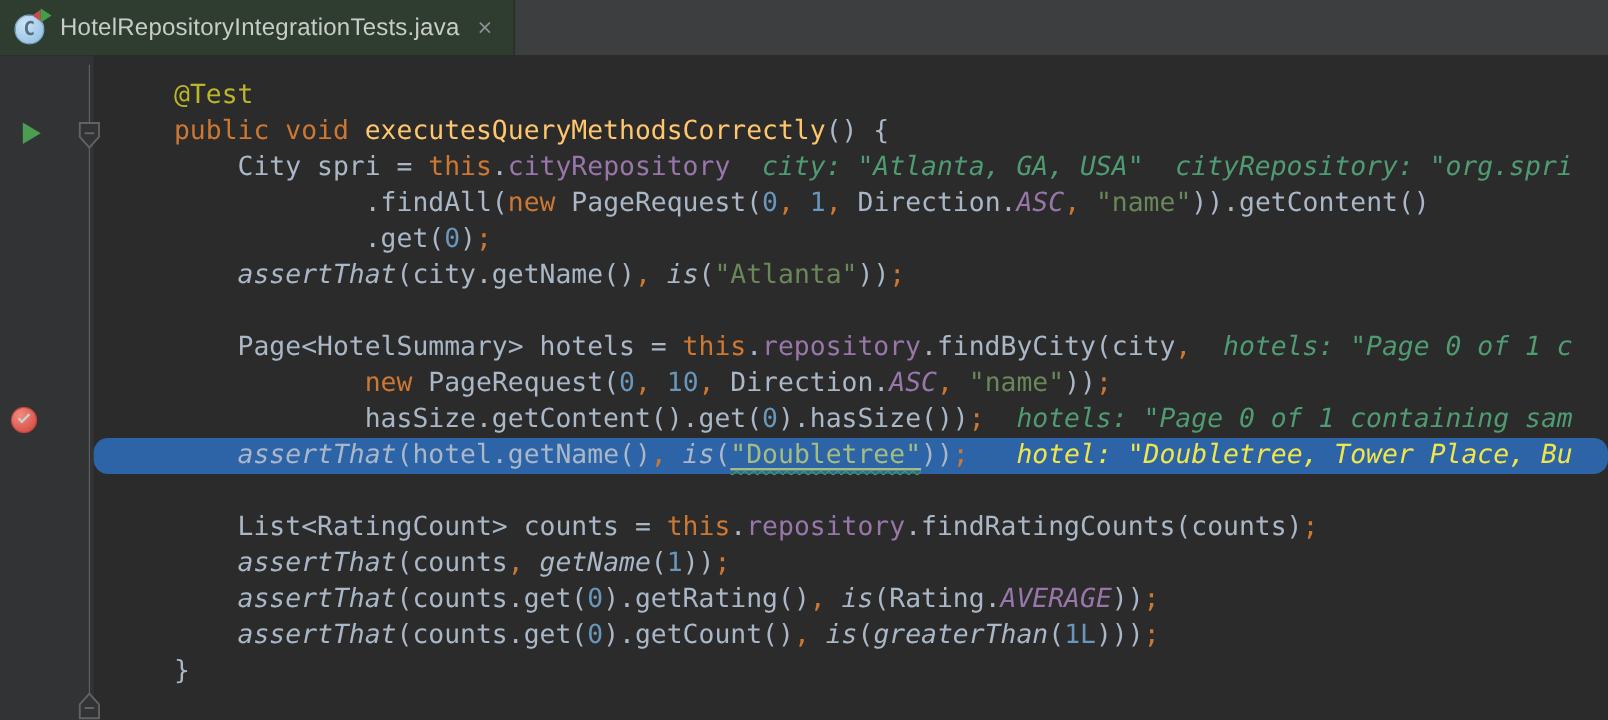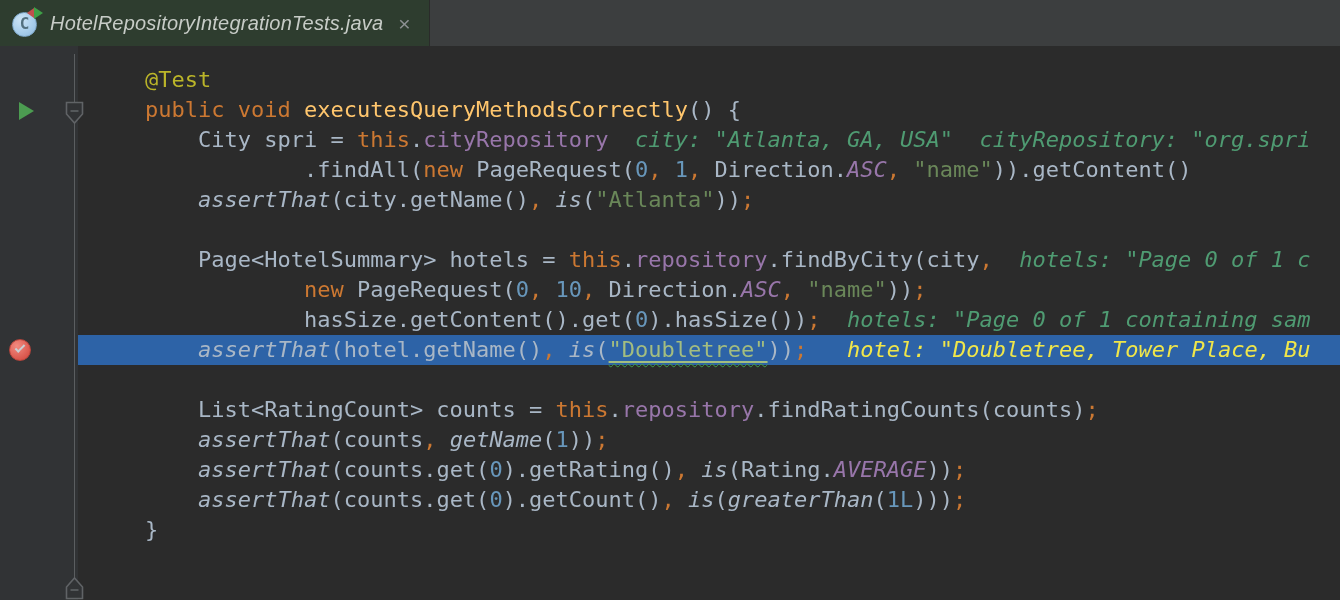--- a/index.html
+++ b/index.html
@@ -14,21 +14,21 @@
   }
   *{margin:0;padding:0;box-sizing:border-box;}
   html,body{background:#202020;}
   .app{width:1340px;height:600px;overflow:hidden;position:relative;background:var(--editorBg);
        font-family:"DejaVu Sans Mono","Liberation Mono",monospace;}
   
   .tabbar{height:46px;width:100%;background:var(--tabBarBg);display:flex;align-items:stretch;}
   .tab{display:flex;align-items:center;background:var(--tabActiveBg);padding:0 18px 0 12px;
        border-right:1px solid #2A2B2A;}
   .tab-title{font-family:"Liberation Sans",sans-serif;font-size:20px;color:var(--tabTitle);
-       margin-left:11px;letter-spacing:.2px;font-style:italic;}
+       margin-left:11px;letter-spacing:.2px;}
   .tab-close{font-family:"Liberation Sans",sans-serif;font-size:21px;color:var(--closeIcon);
        margin-left:15px;line-height:1;cursor:default;}
   .class-icon{position:relative;width:27px;height:27px;flex:0 0 27px;}
   .class-icon .ball{position:absolute;left:0;top:2px;width:25px;height:25px;border-radius:50%;
        background:radial-gradient(circle at 35% 30%,#CDE4F6,#A6CCEA 60%,#8FB9DC);
        border:1px solid #7FA8C9;display:flex;align-items:center;justify-content:center;}
   .class-icon .ball span{font-family:"DejaVu Sans Mono",monospace;font-size:16px;font-weight:bold;
        color:#53707F;line-height:1;}
   .badge{position:absolute;top:-3px;right:-4px;width:16px;height:13px;}
   .badge .red{position:absolute;left:0;top:1px;width:0;height:0;
@@ -47,21 +47,21 @@
        border:1px solid #B8453C;}
   .bp .check{position:absolute;left:5px;top:5px;width:10px;height:5px;
        border-left:2px solid var(--checkMark);border-bottom:2px solid var(--checkMark);
        transform:rotate(-45deg);}
   .fold-marker{position:absolute;left:64px;}
   .fm-start{top:55px;} .fm-end{top:530px;}
   
   .code{position:absolute;left:78px;top:0;right:0;padding-top:19px;}
   .line{height:30px;line-height:30px;padding-left:14px;white-space:pre;font-size:22px;color:var(--def);}
   .hl-breakpoint{background:var(--bpLine);}
-  .hl-execution{background:var(--execLine);}
+  .hl-execution{background:var(--execLine);border-radius:12px;}
   .tok-d{color:var(--def);}
   .tok-k{color:var(--kw);}
   .tok-s{color:var(--str);}
   .tok-n{color:var(--num);}
   .tok-f{color:var(--fld);}
   .tok-m{color:var(--mth);}
   .tok-a{color:var(--ann);}
   .tok-i{color:var(--def);font-style:italic;}
   .tok-c{color:var(--constant);font-style:italic;}
   .tok-u{color:var(--paleStr);text-decoration:underline;text-decoration-thickness:1.5px;text-underline-offset:4px;}
@@ -105,20 +105,21 @@
       <svg class="fold-marker fm-end" width="21" height="24" viewBox="0 0 21 24">
         <path d="M2.5 22.5 H18.5 V11 L10.5 2 L2.5 11 Z" fill="#313335" stroke="#606366" stroke-width="1.6"></path>
         <line x1="6.5" y1="14" x2="14.5" y2="14" stroke="#606366" stroke-width="1.6"></line>
       </svg>
     </div>
     <div class="code">
         <div class="line"><span class="tok-d">    </span><span class="tok-a">@Test</span></div>
         <div class="line"><span class="tok-k">    public void </span><span class="tok-m">executesQueryMethodsCorrectly</span><span class="tok-d">() {</span></div>
         <div class="line"><span class="tok-d">        City spri = </span><span class="tok-k">this</span><span class="tok-d">.</span><span class="tok-f">cityRepository</span><span class="hint green" style="margin-left: 2ch;">city: "Atlanta, GA, USA"  cityRepository: "org.spri</span></div>
         <div class="line"><span class="tok-d">                .findAll(</span><span class="tok-k">new</span><span class="tok-d"> PageRequest(</span><span class="tok-n">0</span><span class="tok-k">,</span><span class="tok-d"> </span><span class="tok-n">1</span><span class="tok-k">,</span><span class="tok-d"> Direction.</span><span class="tok-c">ASC</span><span class="tok-k">,</span><span class="tok-d"> </span><span class="tok-s">"name"</span><span class="tok-d">)).getContent()</span></div>
+        <div class="line"><span class="tok-d">                .get(</span><span class="tok-n">0</span><span class="tok-d">)</span><span class="tok-k">;</span></div>
         <div class="line"><span class="tok-d">        </span><span class="tok-i">assertThat</span><span class="tok-d">(city.getName()</span><span class="tok-k">,</span><span class="tok-d"> </span><span class="tok-i">is</span><span class="tok-d">(</span><span class="tok-s">"Atlanta"</span><span class="tok-d">))</span><span class="tok-k">;</span></div>
         <div class="line"></div>
         <div class="line"><span class="tok-d">        Page&lt;HotelSummary&gt; hotels = </span><span class="tok-k">this</span><span class="tok-d">.</span><span class="tok-f">repository</span><span class="tok-d">.findByCity(city</span><span class="tok-k">,</span><span class="hint green" style="margin-left: 2ch;">hotels: "Page 0 of 1 c</span></div>
         <div class="line"><span class="tok-d">                </span><span class="tok-k">new</span><span class="tok-d"> PageRequest(</span><span class="tok-n">0</span><span class="tok-k">,</span><span class="tok-d"> </span><span class="tok-n">10</span><span class="tok-k">,</span><span class="tok-d"> Direction.</span><span class="tok-c">ASC</span><span class="tok-k">,</span><span class="tok-d"> </span><span class="tok-s">"name"</span><span class="tok-d">))</span><span class="tok-k">;</span></div>
         <div class="line"><span class="tok-d">                hasSize.getContent().get(</span><span class="tok-n">0</span><span class="tok-d">).hasSize())</span><span class="tok-k">;</span><span class="hint green" style="margin-left: 2ch;">hotels: "Page 0 of 1 containing sam</span></div>
         <div class="line hl-execution"><span class="tok-d">        </span><span class="tok-i">assertThat</span><span class="tok-d">(hotel.getName()</span><span class="tok-k">,</span><span class="tok-d"> </span><span class="tok-i">is</span><span class="tok-d">(</span><span class="tok-u"><span class="wavy">"Doubletree"</span></span><span class="tok-d">))</span><span class="tok-k">;</span><span class="hint yellow" style="margin-left: 3ch;">hotel: "Doubletree, Tower Place, Bu</span></div>
         <div class="line"></div>
         <div class="line"><span class="tok-d">        List&lt;RatingCount&gt; counts = </span><span class="tok-k">this</span><span class="tok-d">.</span><span class="tok-f">repository</span><span class="tok-d">.findRatingCounts(counts)</span><span class="tok-k">;</span></div>
         <div class="line"><span class="tok-d">        </span><span class="tok-i">assertThat</span><span class="tok-d">(counts</span><span class="tok-k">,</span><span class="tok-d"> </span><span class="tok-i">getName</span><span class="tok-d">(</span><span class="tok-n">1</span><span class="tok-d">))</span><span class="tok-k">;</span></div>
         <div class="line"><span class="tok-d">        </span><span class="tok-i">assertThat</span><span class="tok-d">(counts.get(</span><span class="tok-n">0</span><span class="tok-d">).getRating()</span><span class="tok-k">,</span><span class="tok-d"> </span><span class="tok-i">is</span><span class="tok-d">(Rating.</span><span class="tok-c">AVERAGE</span><span class="tok-d">))</span><span class="tok-k">;</span></div>

